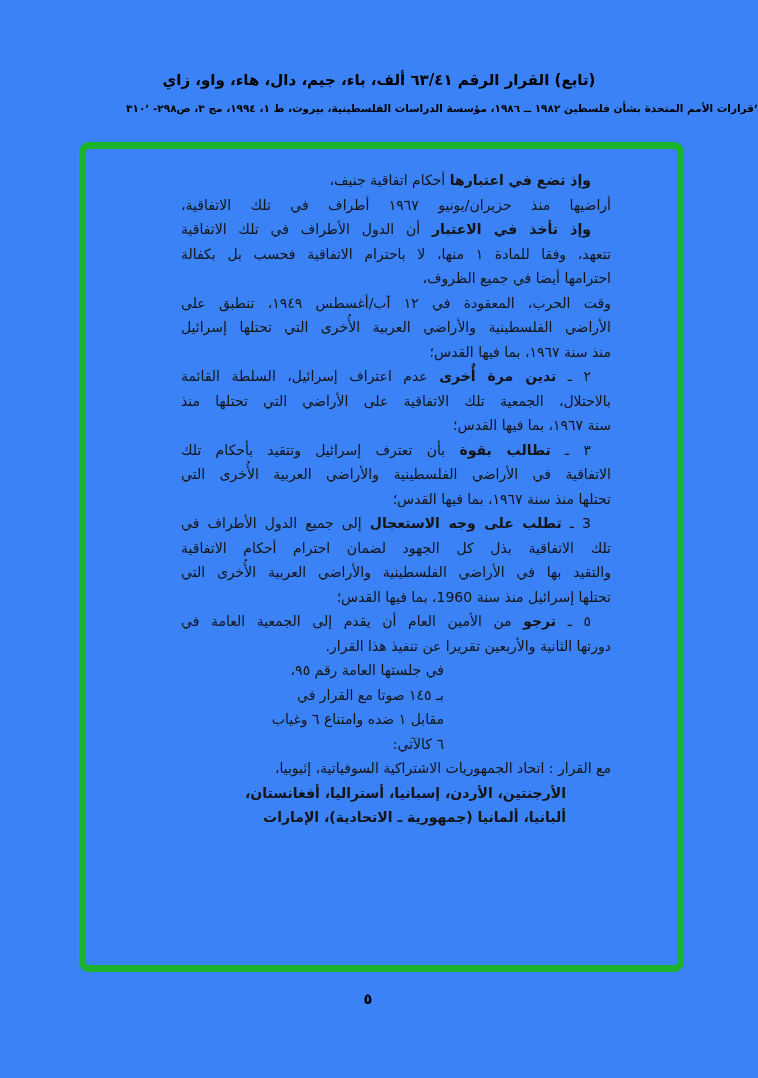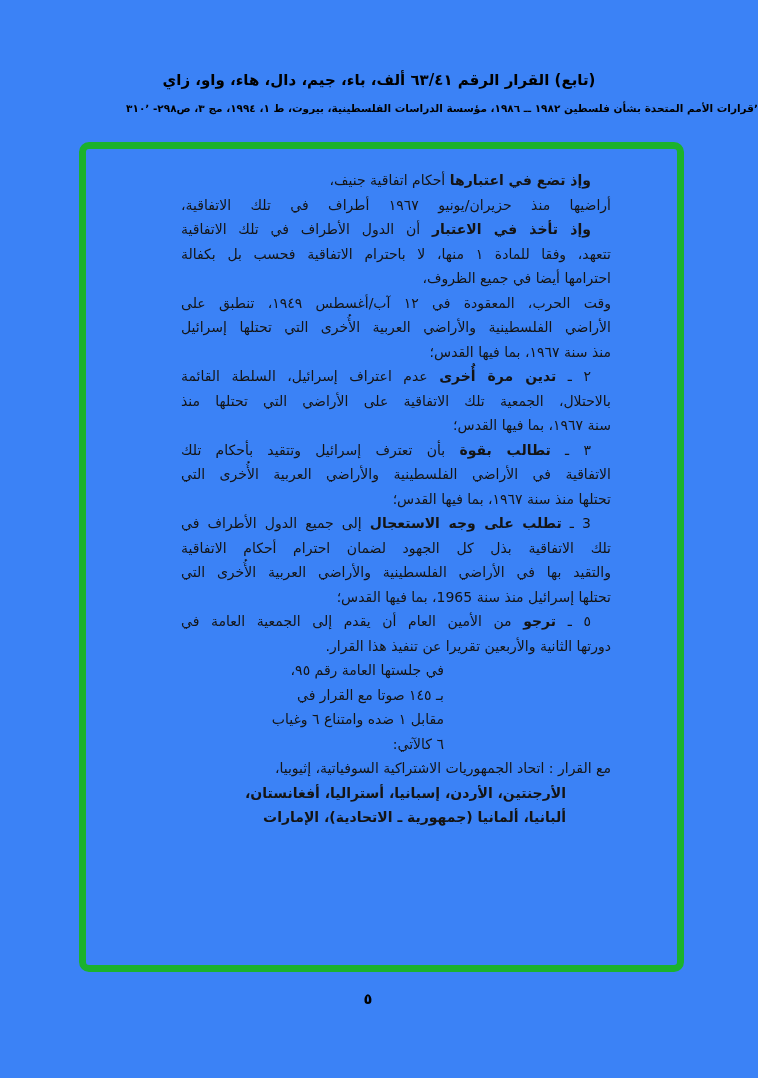--- a/index.html
+++ b/index.html
@@ -53,21 +53,21 @@
       <div class="ln"><span>منذ سنة ١٩٦٧، بما فيها القدس؛</span></div>
       <div class="ln indent stretch"><span>٢ ـ </span><b>تدين مرة أُخرى</b><span> عدم اعتراف إسرائيل، السلطة القائمة</span></div>
       <div class="ln stretch"><span>بالاحتلال، الجمعية تلك الاتفاقية على الأراضي التي تحتلها منذ</span></div>
       <div class="ln"><span>سنة ١٩٦٧، بما فيها القدس؛</span></div>
       <div class="ln indent stretch"><span>٣ ـ </span><b>تطالب بقوة</b><span> بأن تعترف إسرائيل وتتقيد بأحكام تلك</span></div>
       <div class="ln stretch"><span>الاتفاقية في الأراضي الفلسطينية والأراضي العربية الأُخرى التي</span></div>
       <div class="ln"><span>تحتلها منذ سنة ١٩٦٧، بما فيها القدس؛</span></div>
       <div class="ln indent stretch"><span>3 ـ </span><b>تطلب على وجه الاستعجال</b><span> إلى جميع الدول الأطراف في</span></div>
       <div class="ln stretch"><span>تلك الاتفاقية بذل كل الجهود لضمان احترام أحكام الاتفاقية</span></div>
       <div class="ln stretch"><span>والتقيد بها في الأراضي الفلسطينية والأراضي العربية الأُخرى التي</span></div>
-      <div class="ln"><span>تحتلها إسرائيل منذ سنة 1965، بما فيها القدس؛</span></div>
+      <div class="ln"><span>تحتلها إسرائيل منذ سنة 1960، بما فيها القدس؛</span></div>
       <div class="ln indent stretch"><span>٥ ـ </span><b>ترجو</b><span> من الأمين العام أن يقدم إلى الجمعية العامة في</span></div>
       <div class="ln"><span>دورتها الثانية والأربعين تقريرا عن تنفيذ هذا القرار.</span></div>
       <div class="ln vote">في جلستها العامة رقم ٩٥،</div>
       <div class="ln vote">بـ ١٤٥ صوتا مع القرار في</div>
       <div class="ln vote">مقابل ١ ضده وامتناع ٦ وغياب</div>
       <div class="ln vote">٦ كالآتي:</div>
       <div class="ln">مع القرار :  اتحاد الجمهوريات الاشتراكية السوفياتية، إثيوبيا،</div>
       <div class="ln inset">الأرجنتين، الأردن، إسبانيا، أستراليا، أفغانستان،</div>
       <div class="ln inset">ألبانيا، ألمانيا (جمهورية ـ الاتحادية)، الإمارات</div>
     </div>

